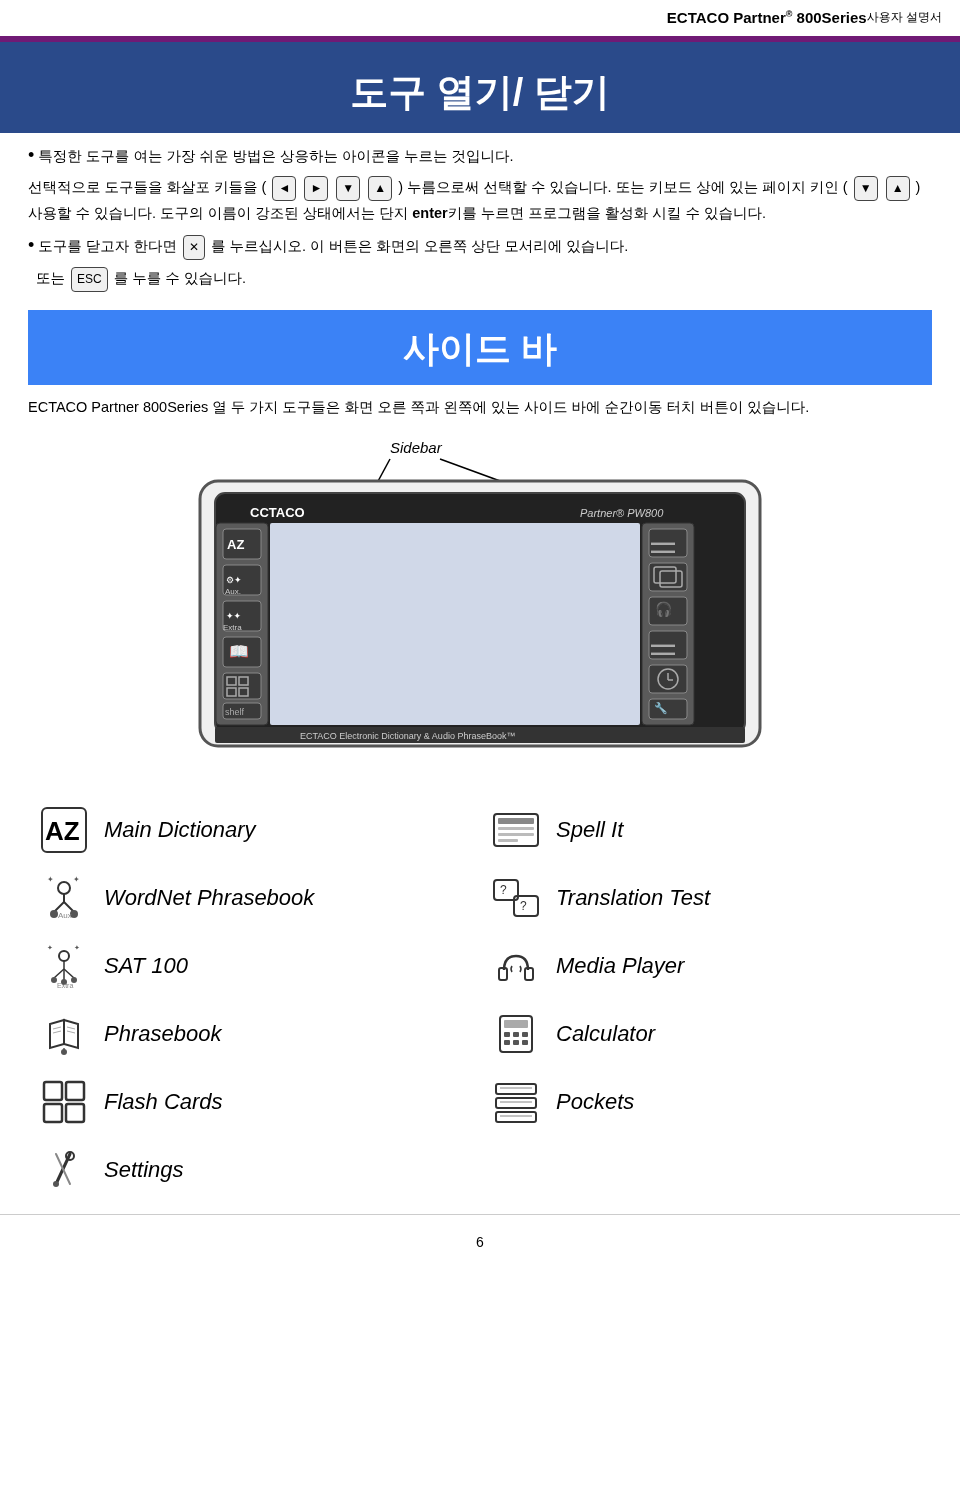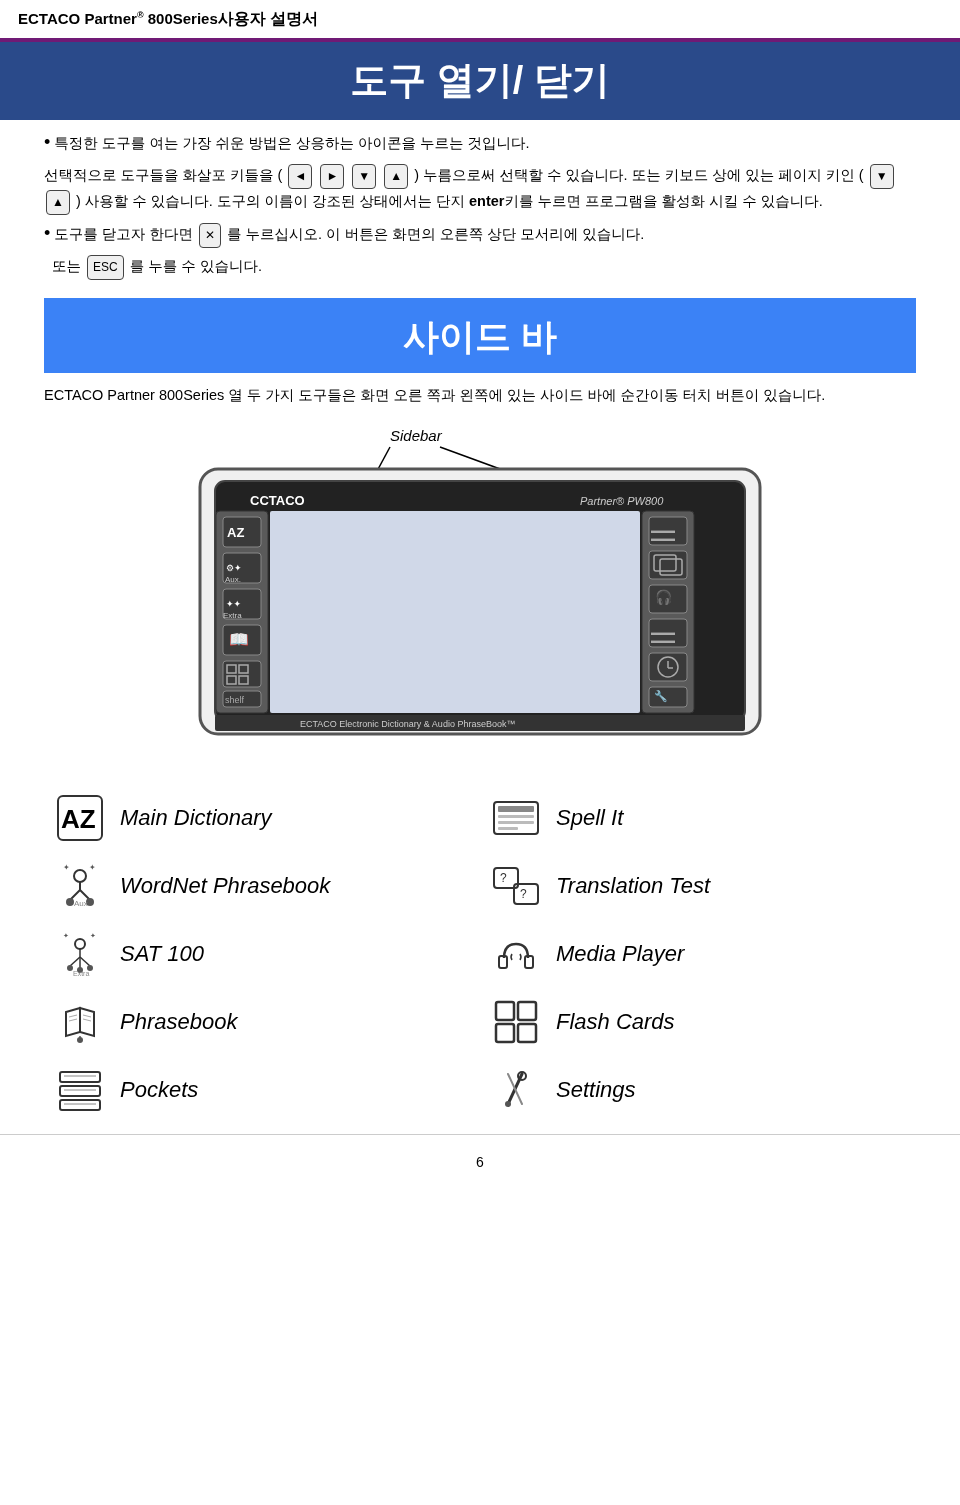--- a/index.html
+++ b/index.html
@@ -9,49 +9,49 @@
       width: 960px;
       min-height: 1505px;
       color: #000;
       font-size: 15px;
       line-height: 1.6;
     }
 
     
     .page-header {
       display: flex;
-      justify-content: flex-start;
+      justify-content: flex-end;
       align-items: center;
       padding: 6px 18px;
-      border-bottom: 4px solid #701a75;
+      border-bottom: 6px solid #701a75;
       font-size: 14px;
     }
     .page-header .brand {
       font-weight: bold;
       font-size: 15px;
     }
     .page-header .manual-title {
-      font-weight: bold;
-      font-size: 16px;
+      font-weight: normal;
+      font-size: 12px;
     }
     sup { font-size: 9px; }
 
     
     .section-banner {
       background: #2a4a8a;
       color: #fff;
       text-align: center;
       font-size: 38px;
       font-weight: bold;
-      padding: 8px 0 10px 0;
+      padding: 20px 0 10px 0;
       margin: 0 0 10px 0;
     }
 
     .content-area {
-      padding: 0 44px;
+      padding: 0 28px;
     }
 
     .body-text {
       font-size: 14.5px;
       line-height: 1.75;
       margin-bottom: 6px;
     }
     .bullet-dot {
       font-size: 18px;
       line-height: 1.4;
@@ -356,20 +356,35 @@
           <line x1="27" y1="17" x2="35" y2="19" stroke="#aaa" stroke-width="1"></line>
           <line x1="27" y1="21" x2="35" y2="23" stroke="#aaa" stroke-width="1"></line>
 
           <circle cx="24" cy="42" r="3" fill="#555"></circle>
           <line x1="24" y1="38" x2="24" y2="44" stroke="#555" stroke-width="1.5"></line>
         </svg>
       </div>
       <span class="tool-label">Phrasebook</span>
     </div>
 
+    <div class="tool-item">
+      <div class="tool-icon">
+        <svg width="48" height="48" viewBox="0 0 48 48">
+          <rect x="8" y="6" width="32" height="36" rx="3" fill="none" stroke="#333" stroke-width="2"></rect>
+          <rect x="12" y="10" width="24" height="8" rx="1" fill="#aaa"></rect>
+          <rect x="12" y="22" width="6" height="5" rx="1" fill="#555"></rect>
+          <rect x="21" y="22" width="6" height="5" rx="1" fill="#555"></rect>
+          <rect x="30" y="22" width="6" height="5" rx="1" fill="#555"></rect>
+          <rect x="12" y="30" width="6" height="5" rx="1" fill="#555"></rect>
+          <rect x="21" y="30" width="6" height="5" rx="1" fill="#555"></rect>
+          <rect x="30" y="30" width="6" height="5" rx="1" fill="#555"></rect>
+        </svg>
+      </div>
+      <span class="tool-label">Calculator</span>
+    </div>
 
     <div class="tool-item">
       <div class="tool-icon">
         <svg width="48" height="48" viewBox="0 0 48 48">
 
           <rect x="4" y="4" width="18" height="18" rx="2" fill="none" stroke="#333" stroke-width="2.5"></rect>
           <rect x="26" y="4" width="18" height="18" rx="2" fill="none" stroke="#333" stroke-width="2.5"></rect>
           <rect x="4" y="26" width="18" height="18" rx="2" fill="none" stroke="#333" stroke-width="2.5"></rect>
           <rect x="26" y="26" width="18" height="18" rx="2" fill="none" stroke="#333" stroke-width="2.5"></rect>
         </svg>

